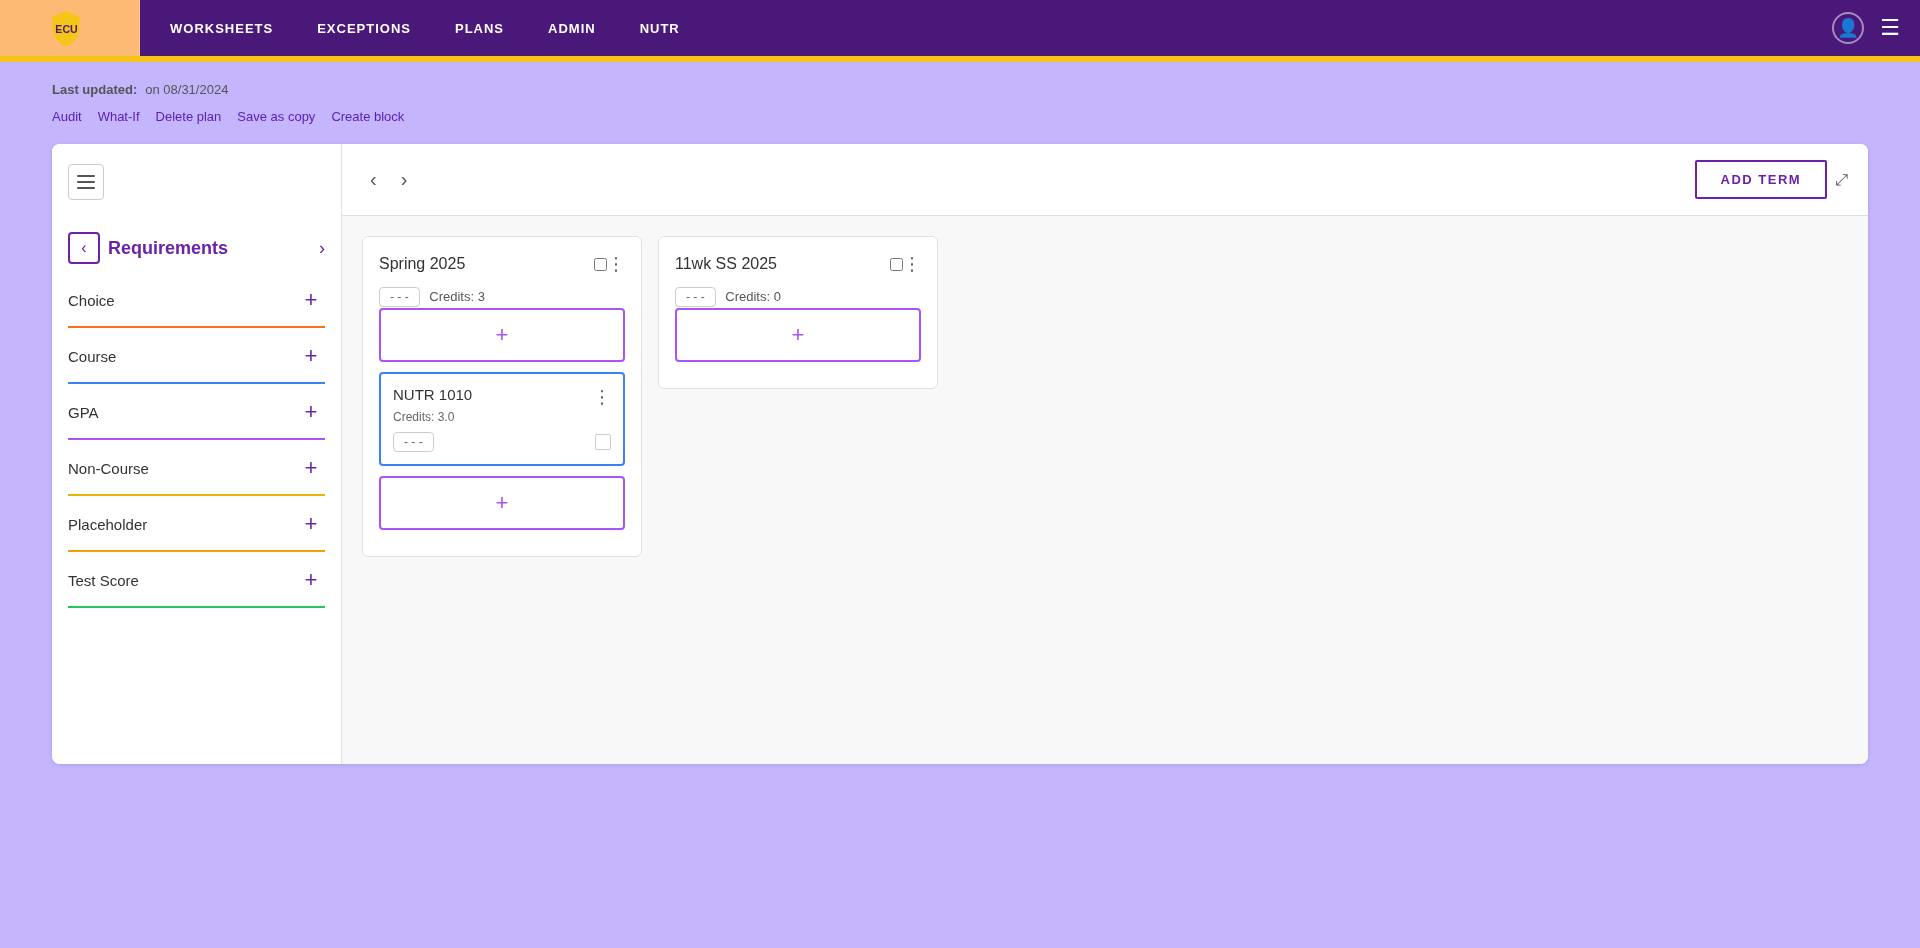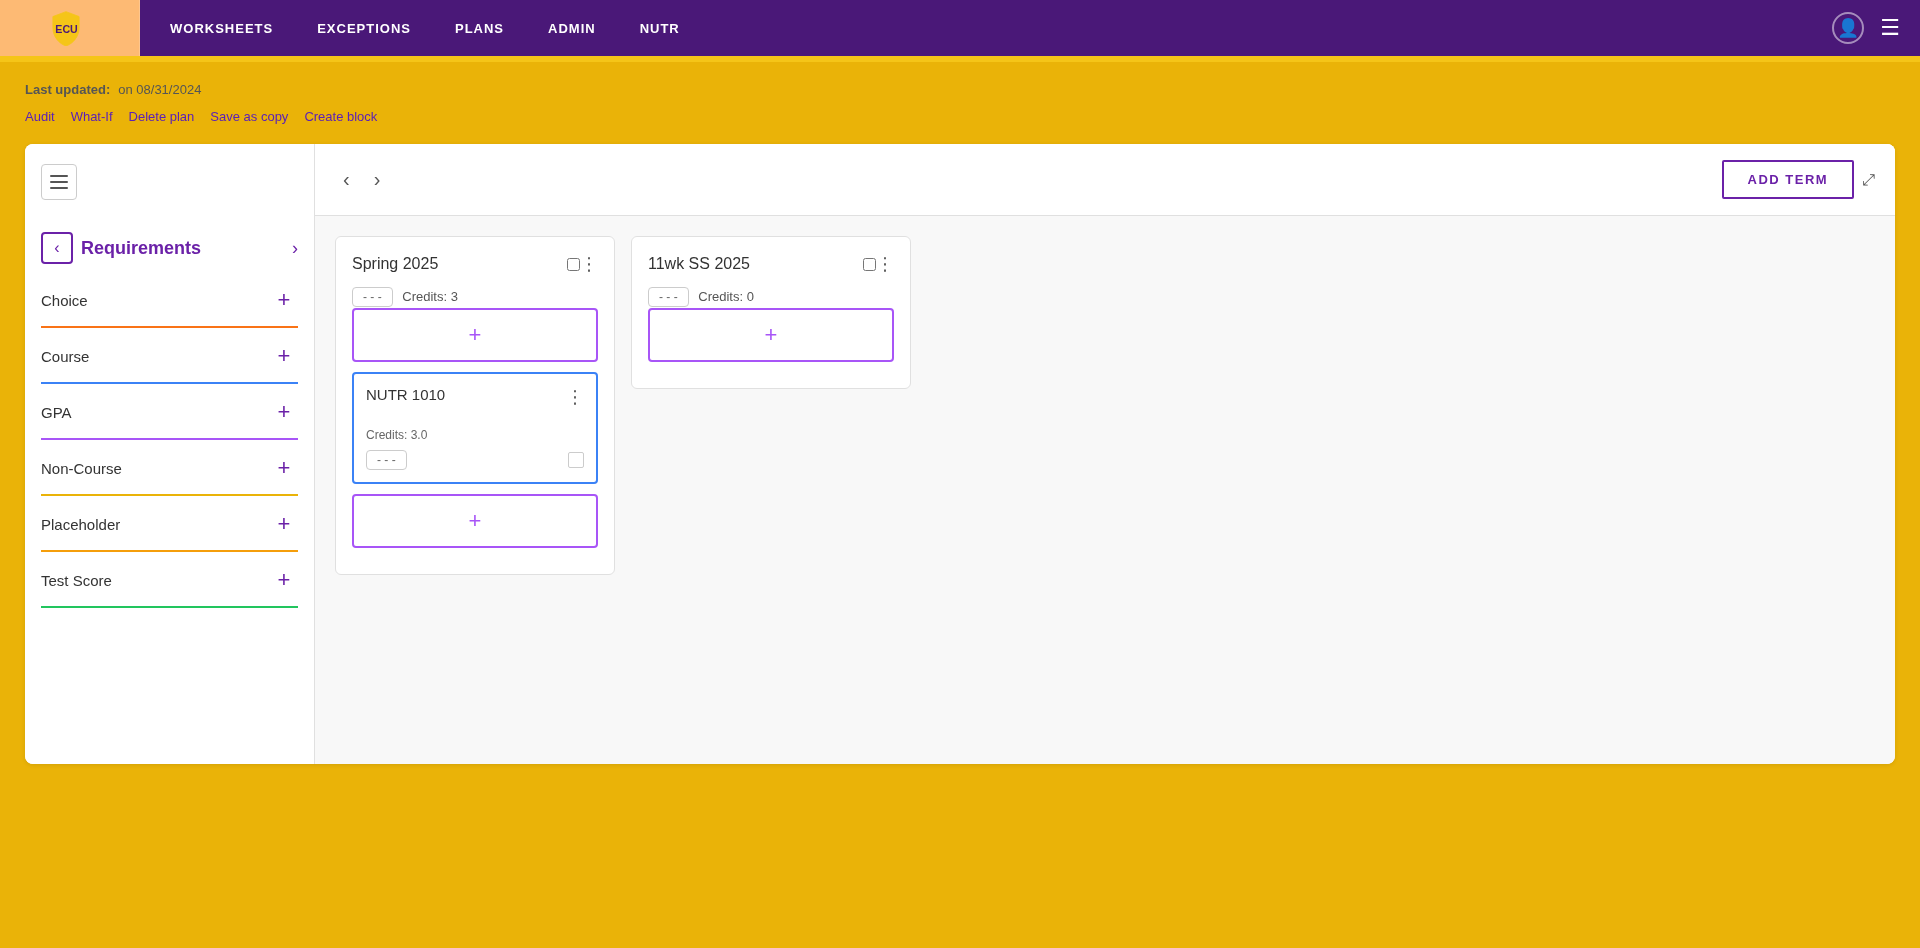--- a/index.html
+++ b/index.html
@@ -72,23 +72,23 @@
 
     
     .yellow-bar {
       height: 6px;
       background: #f5c518;
       width: 100%;
     }
 
     
     .page-content {
-      background: #eab308;
+      background: #c4b5fd;
       min-height: calc(948px - 62px);
-      padding: 20px 25px;
+      padding: 20px 52px;
     }
 
     
     .last-updated-row {
       display: flex;
       align-items: center;
       gap: 8px;
       font-size: 13px;
       color: #555;
       margin-bottom: 12px;
@@ -347,21 +347,21 @@
     .course-menu {
       color: #555;
       cursor: pointer;
       background: none;
       border: none;
       font-size: 18px;
     }
     .course-credits {
       font-size: 12px;
       color: #666;
-      margin-top: 20px;
+      margin-top: 2px;
       margin-bottom: 8px;
     }
     .course-badge-row {
       display: flex;
       align-items: center;
       justify-content: space-between;
     }
     .course-badge {
       display: inline-block;
       border: 1px solid #ccc;

